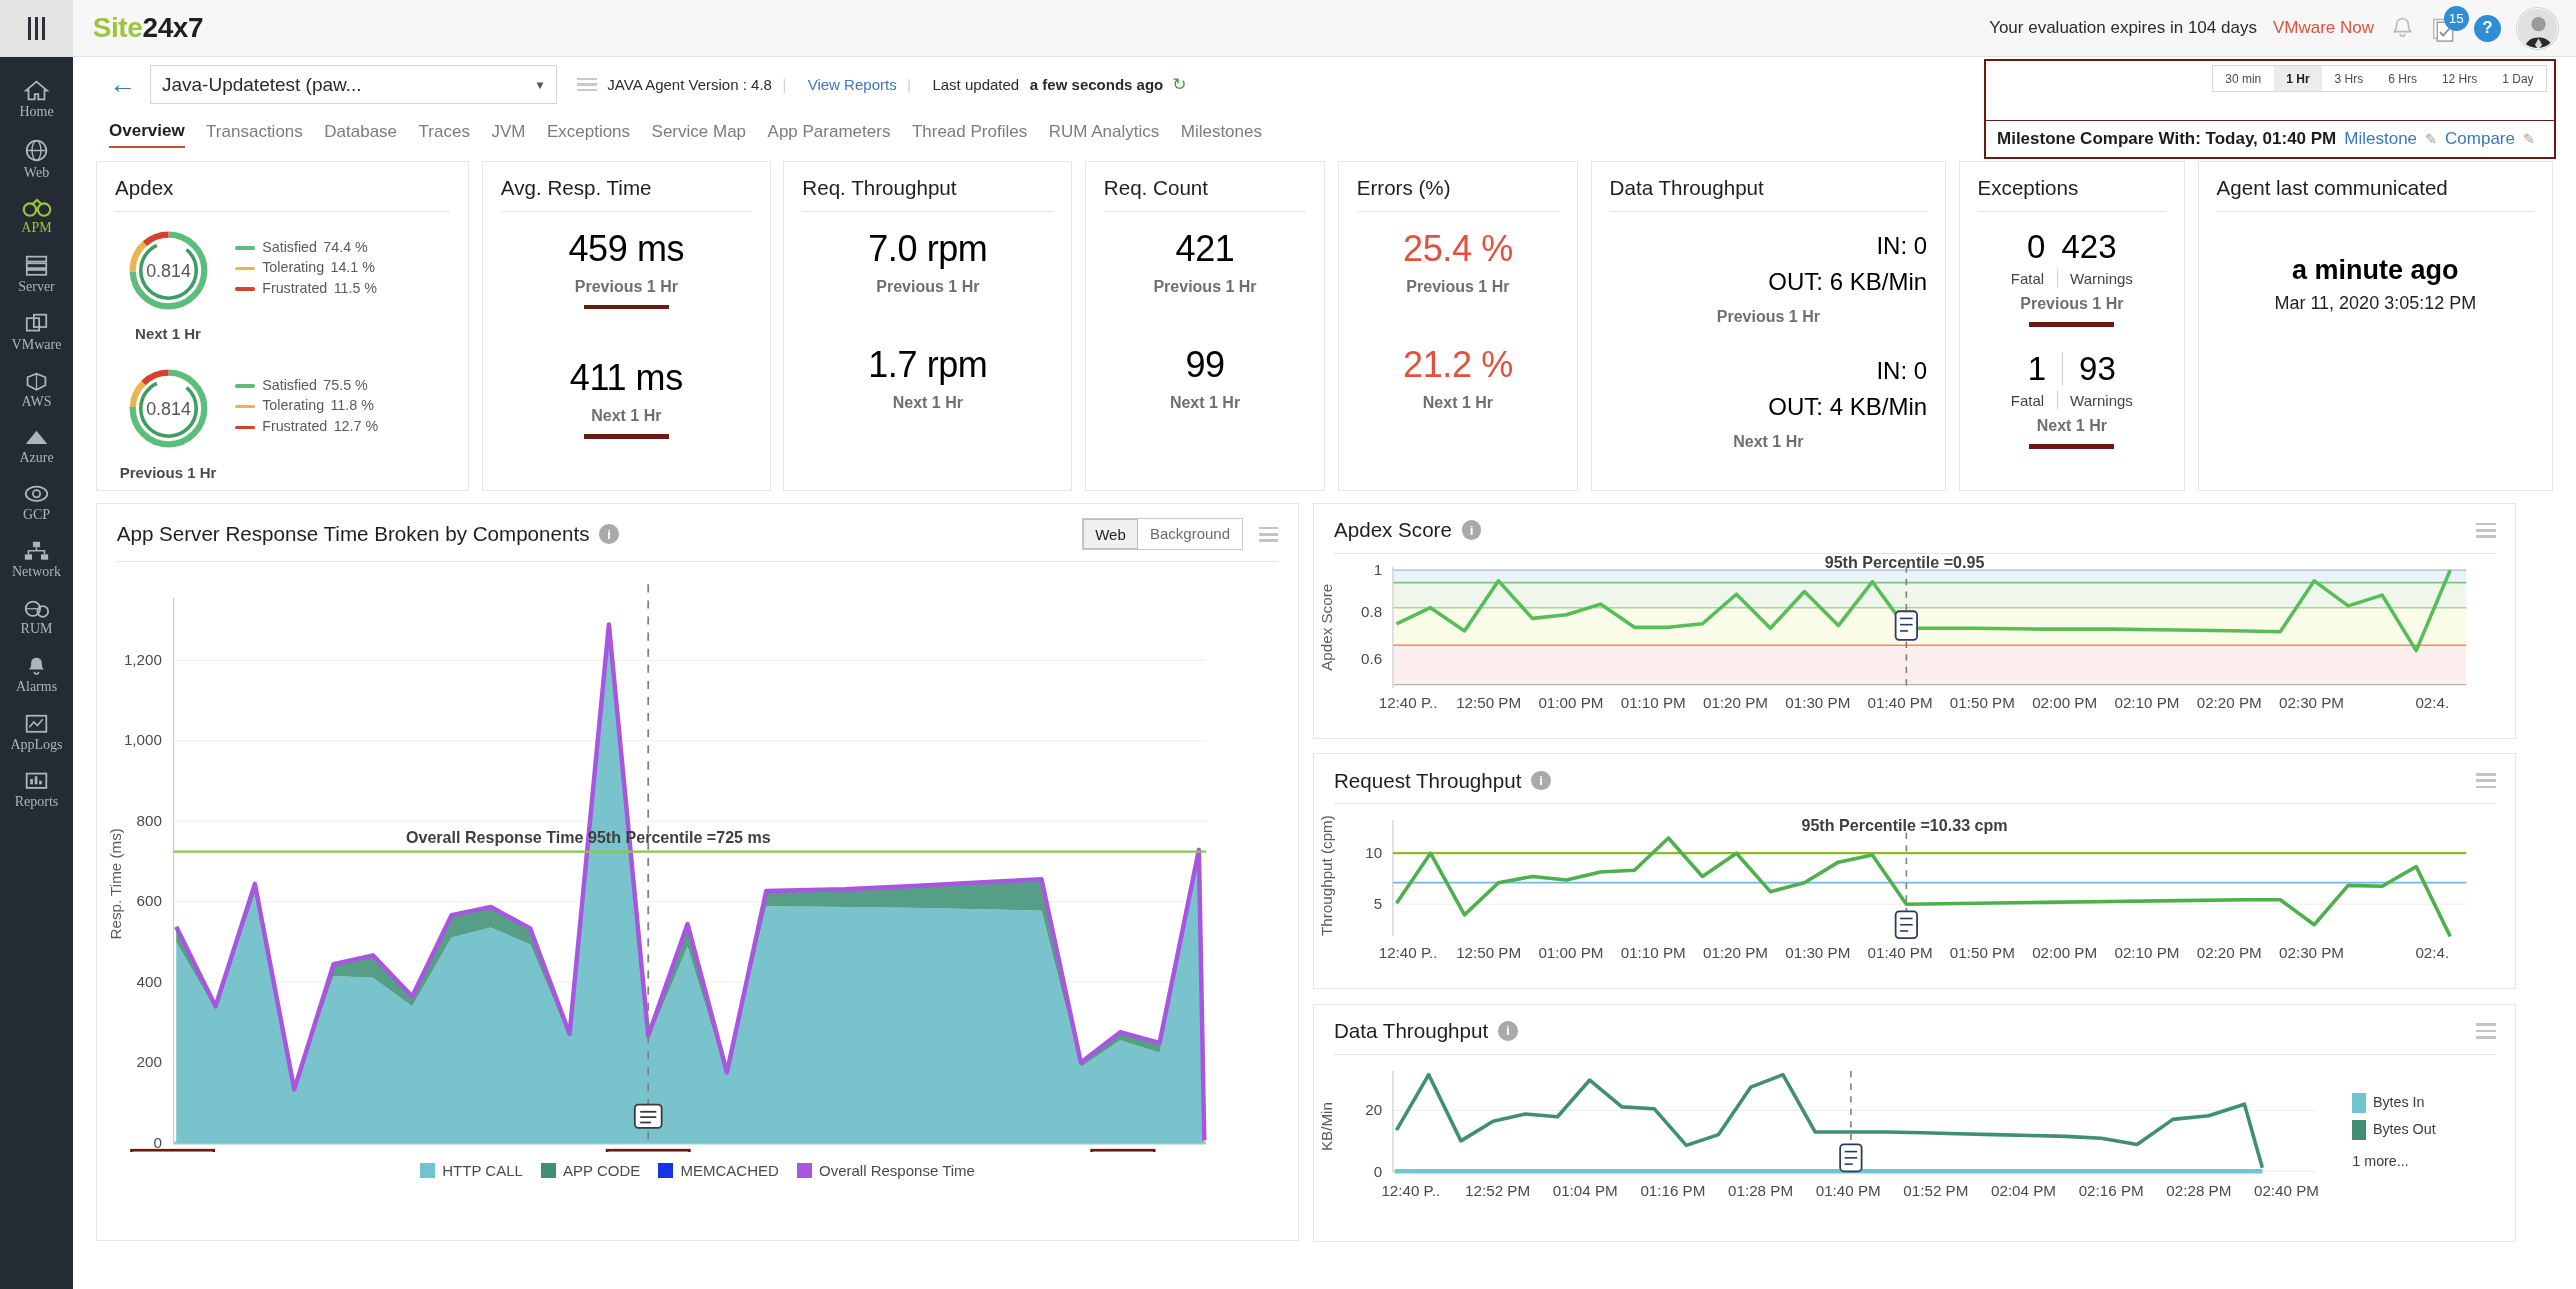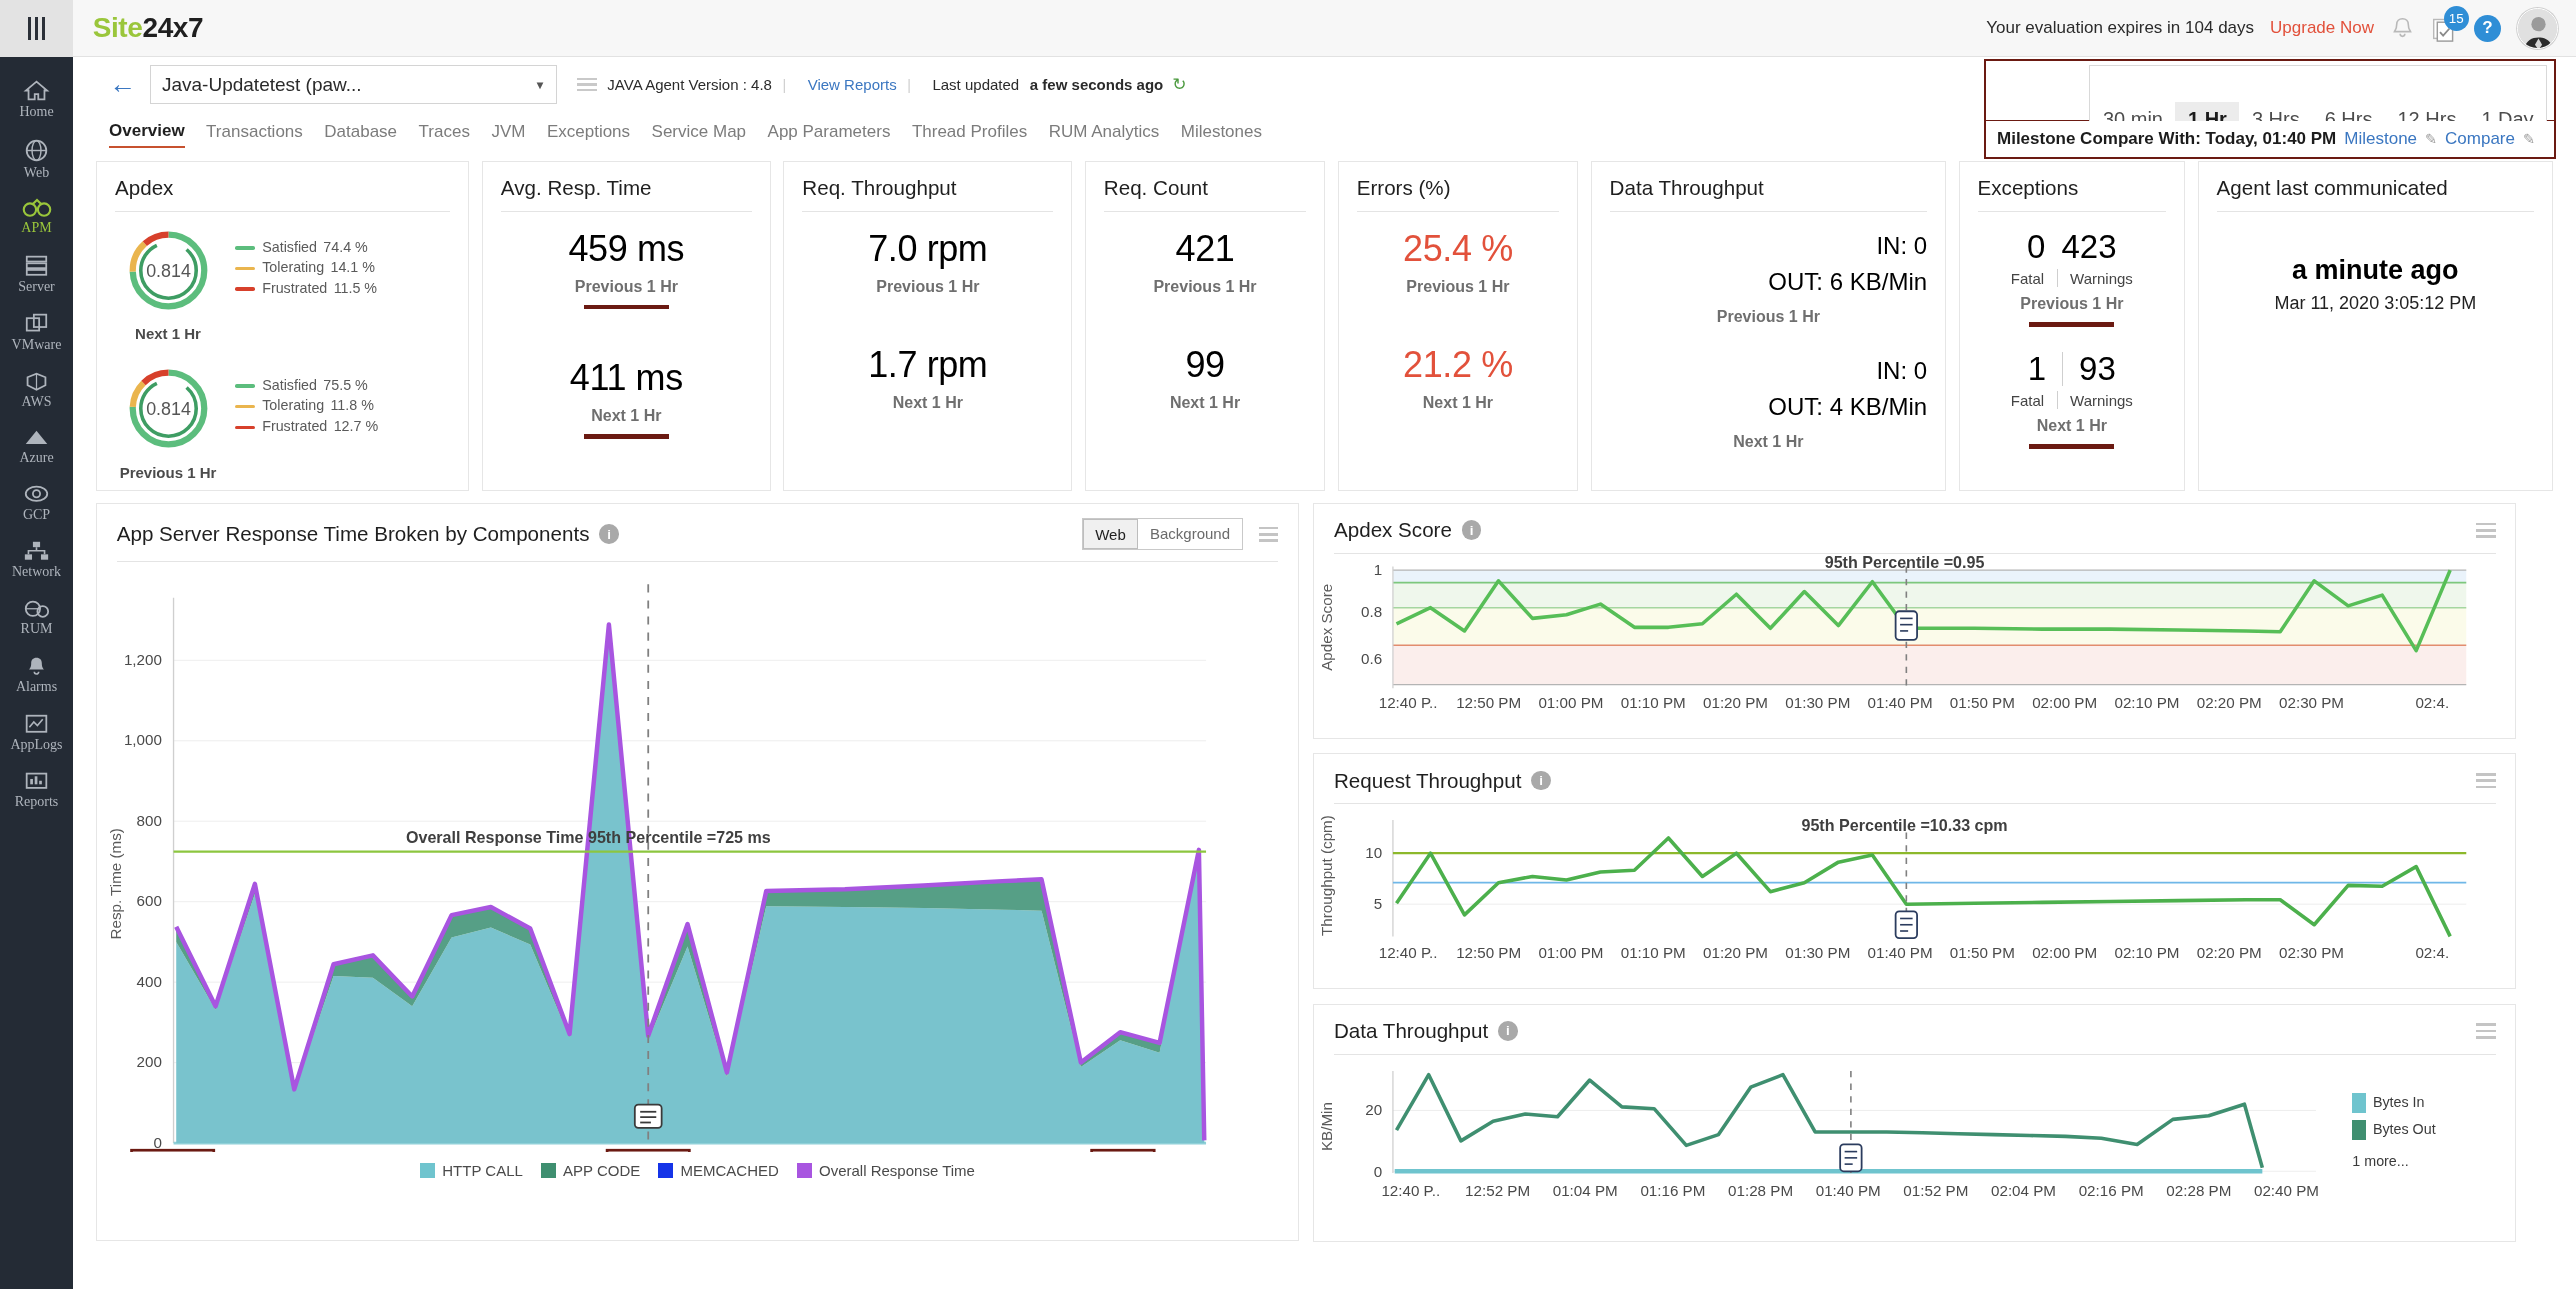--- a/index.html
+++ b/index.html
@@ -91,21 +91,21 @@
   .tab.active { color:#1f1f1f; font-weight:bold; border-bottom:2.7px solid #c7512f; }
 
   
   .trwrap {
     position:absolute; right:19.7px; top:1.8px; width:572px; height:63px;
     border:2.7px solid #6b1a12; background:#fff; padding:4.5px 7.2px;
   }
   .trbtns { display:flex; justify-content:flex-end; }
   .trgroup { display:flex; border:0.9px solid #d9d9d9; }
   .trbtn {
-    font-size:20px; color:#4c4c4c; padding:5.4px 12.5px; cursor:pointer; background:#fff;margin-top:36px;
+    font-size:12px; color:#4c4c4c; padding:5.4px 12.5px; cursor:pointer; background:#fff;
   }
   .trbtn.active { background:#ececec; color:#1c1c1c; font-weight:bold; }
   .milestone-row {
     position:absolute; right:19.7px; top:64px; width:572px; height:38px;
     border:2.7px solid #6b1a12; border-top:0; background:#fff;
     display:flex; align-items:center; padding-left:10.7px; gap:8px;
   }
   .ms-title { font-size:17px; font-weight:bold; color:#1c1c1c; }
   .ms-link { font-size:17px; color:#3b77c1; cursor:pointer; }
   .pen { color:#9b9b9b; font-size:14.3px; }
@@ -193,21 +193,21 @@
           <i></i>
           <i></i>
           <i></i>
         </div>
     </div>
     <div class="brand">
       <span class="g">Site</span><span class="b">24x7</span>
     </div>
     <div class="topbar-right">
       <span class="eval">Your evaluation expires in 104 days</span>
-      <span class="upgrade">Upgrade Now</span>
+      <span class="upgrade">VMware Now</span>
       <div class="ic">
         <svg width="25" height="27" viewBox="0 0 28 30">
           <path d="M14 4c-4 0-6.5 2.8-6.5 6.4 0 5-1.8 6.6-2.5 8.1h18c-.7-1.5-2.5-3.1-2.5-8.1C20.5 6.8 18 4 14 4z" fill="none" stroke="#b9b9b9" stroke-width="1.8"></path>
           <path d="M11.4 21c0 1.6 1.2 2.8 2.6 2.8S16.6 22.6 16.6 21" fill="none" stroke="#b9b9b9" stroke-width="1.8"></path>
         </svg>
       </div>
       <div class="ic">
         <svg width="27" height="27" viewBox="0 0 30 30">
           <rect x="3" y="5" width="17" height="21" fill="#fff" stroke="#b9b9b9" stroke-width="1.6"></rect>
           <rect x="7" y="8" width="17" height="21" fill="#fff" stroke="#9c9c9c" stroke-width="1.6"></rect>

